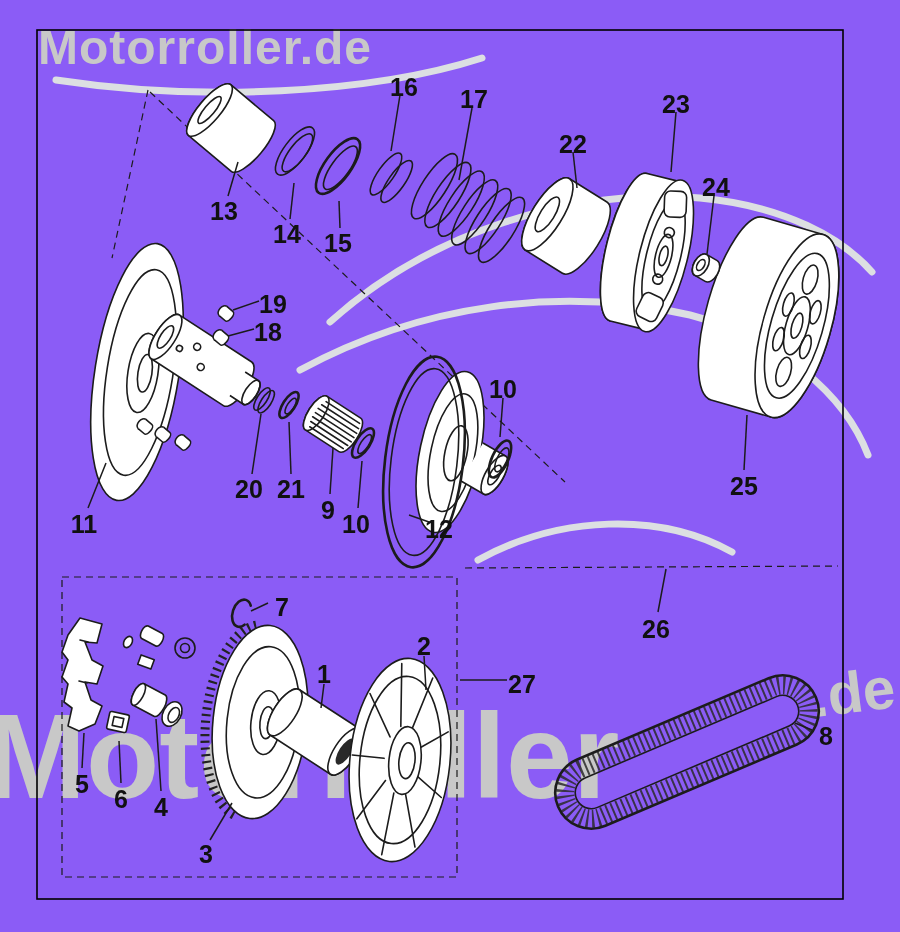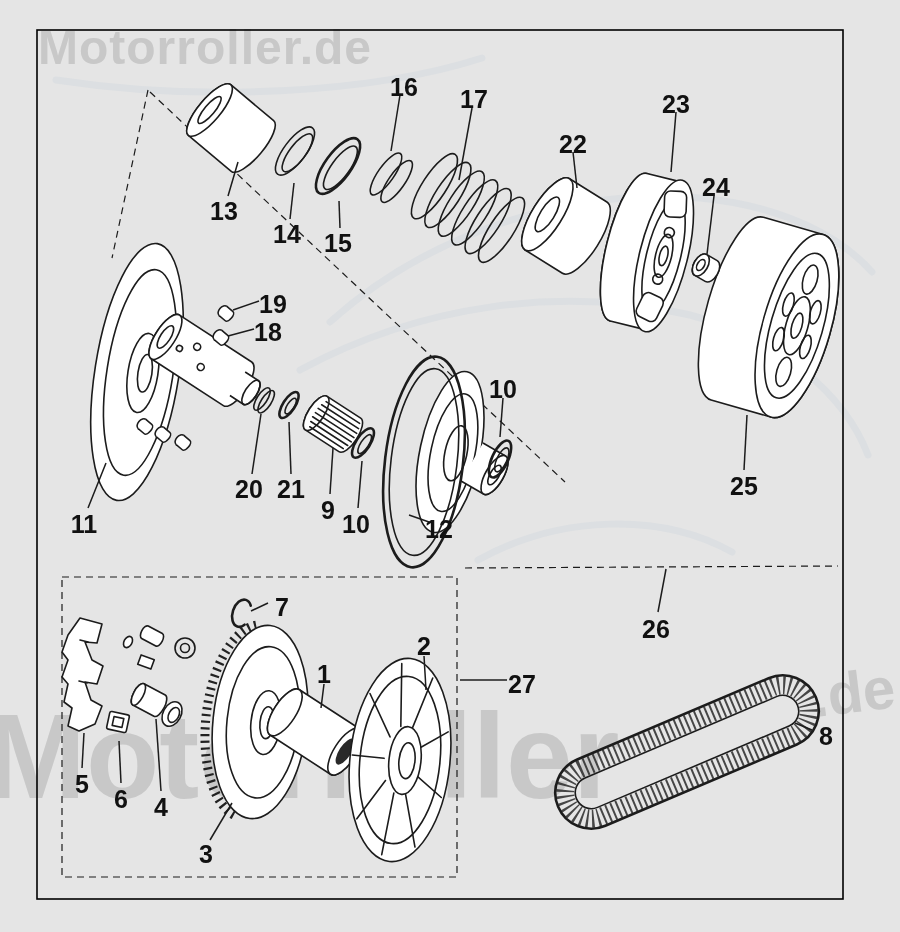--- a/index.html
+++ b/index.html
@@ -1,16 +1,16 @@
 <!DOCTYPE html>
 <html><head>
 <meta charset="utf-8">
 <style>
   html,body{margin:0;padding:0;background:#fff}
-  .stage{position:relative;width:900px;height:932px;background:#e5e5e5;overflow:hidden;
+  .stage{position:relative;width:900px;height:932px;background:#8b5cf6;overflow:hidden;
          font-family:"Liberation Sans",sans-serif}
   svg{display:block}
   .ln{fill:none;stroke:#1c1c1c;stroke-width:1.6;stroke-linecap:round;stroke-linejoin:round}
   .wh{fill:#ffffff;stroke:#1c1c1c;stroke-width:1.6;stroke-linejoin:round}
   .thick{stroke-width:2.6}
   .dash{fill:none;stroke:#1c1c1c;stroke-width:1.2;stroke-dasharray:7 5}
   .leader{stroke:#1c1c1c;stroke-width:1.5}
   .part-num{font-family:"Liberation Sans",sans-serif;font-weight:bold;font-size:25px;
             fill:#111;text-anchor:middle;dominant-baseline:central}
   .wm{fill:#c8c8c8;font-weight:bold;font-family:"Liberation Sans",sans-serif}

